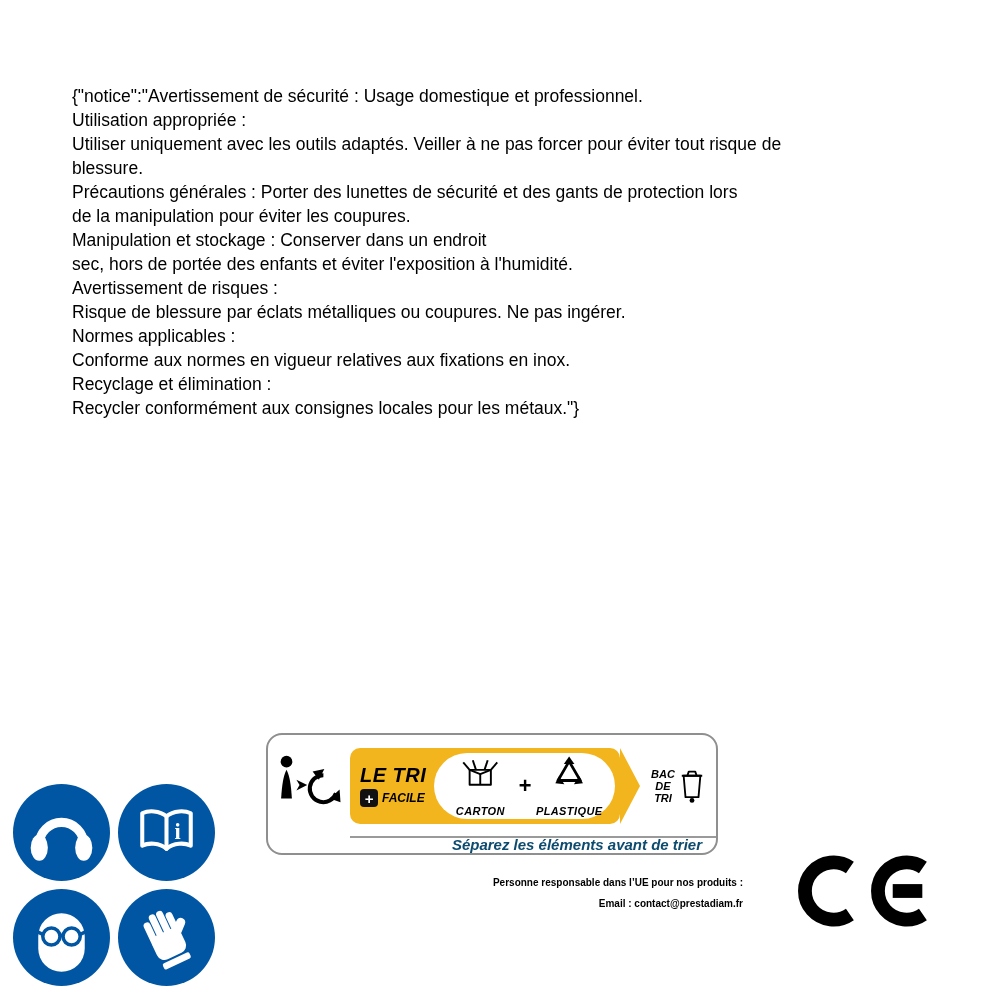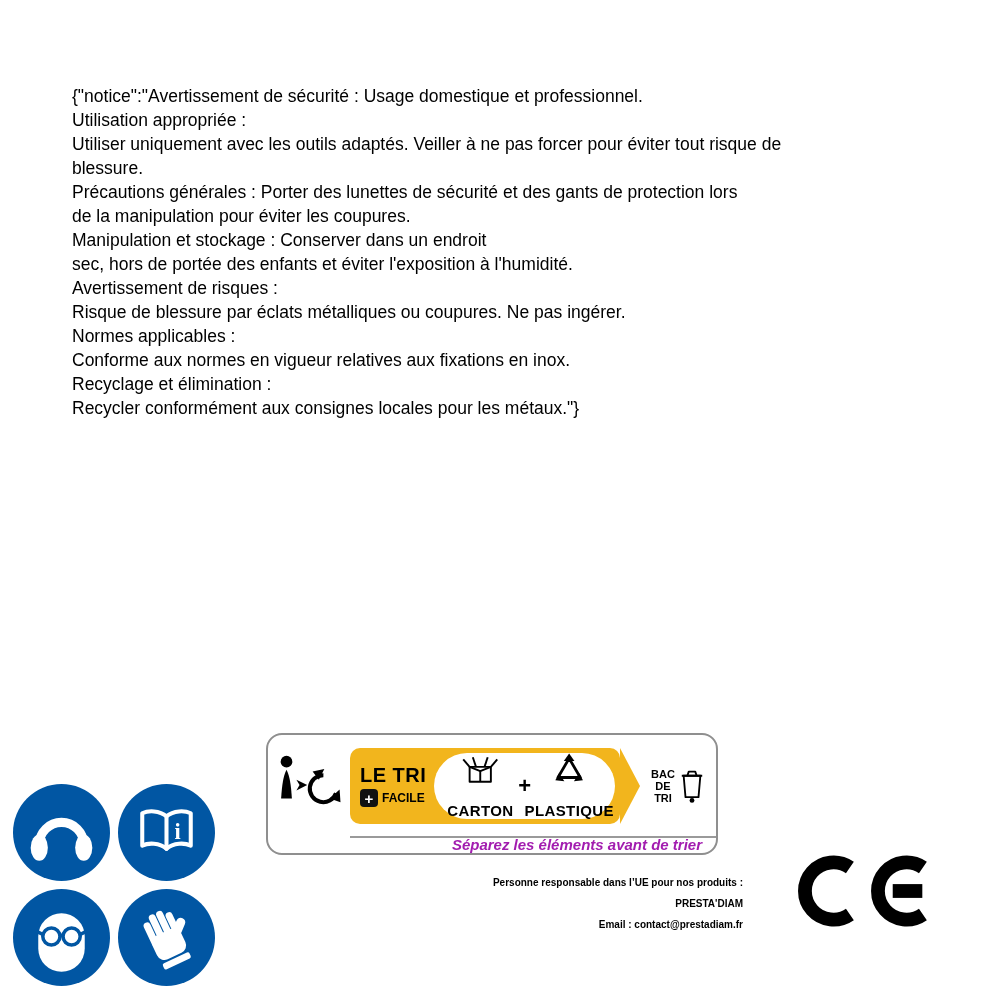--- a/index.html
+++ b/index.html
@@ -16,47 +16,47 @@
   
   .safety-icons { position:absolute; left:13px; top:784px; width:202px;
                   display:grid; grid-template-columns:97px 97px; grid-gap:8px; }
   .safety-icons svg { display:block; width:97px; height:97px; }
 
   
   .fr-code { position:absolute; left:270px; top:716px; font-size:13px; font-weight:bold;margin-top:25px; }
   .tri-label { position:absolute; left:266px; top:733px; width:452px; height:122px;
                border:2px solid #8f8f8f; border-radius:16px; background:#fff;
                display:flex; flex-direction:column; overflow:hidden; }
-  .label-top { display:flex; align-items:center; height:104px; }
+  .label-top { display:flex; align-items:center; height:104px;font-style:italic; }
   .triman-box { width:82px; display:flex; align-items:center; justify-content:center; }
   .triman-box svg { width:72px; height:74px; }
   .yellow-wrap { flex:1; display:flex; align-items:center; }
   .yellow-band { height:76px; background:#F2B51D; border-radius:10px;
                  display:flex; align-items:center; gap:8px; padding:0 4px 0 10px; flex:1; }
   .yellow-arrow { width:0; height:0; border-top:38px solid transparent;
                   border-bottom:38px solid transparent; border-left:20px solid #F2B51D; }
   .tri-headline { display:flex; flex-direction:column; justify-content:center; }
   .tri-headline .l1 { font-size:20px; font-weight:800; letter-spacing:0.5px; }
   .tri-headline .l2 { display:flex; align-items:center; gap:4px; margin-top:2px; }
   .plus-box { width:18px; height:18px; background:#111; color:#fff; border-radius:4px;
               font-size:15px; font-weight:bold; display:flex; align-items:center; justify-content:center; }
   .facile { font-size:12px; font-weight:800; }
   .materials-pill { background:#fff; border-radius:34px; height:66px;
                     display:flex; align-items:center; gap:6px; padding:4px 14px; }
   .material { display:flex; flex-direction:column; align-items:center; width:64px; }
   .material svg { height:34px; }
-  .mlabel { font-size:15px; font-weight:bold; letter-spacing:0.4px; margin-top:16px; }
+  .mlabel { font-size:11px; font-weight:bold; letter-spacing:0.4px; margin-top:16px; }
   .pill-plus { font-size:22px; font-weight:bold; }
   .bin-box { width:76px; display:flex; align-items:center; justify-content:center; gap:4px; }
   .bin-text { font-size:11px; font-weight:800; line-height:12px; text-align:center; }
   .bin-text span { display:block; }
   .bin-box svg { width:26px; height:40px; }
   .label-footer { flex:1; position:relative; display:flex; align-items:center;
                   justify-content:flex-end; padding-right:14px;
-                  font-style:italic; font-weight:bold; font-size:15px; color:#a21caf; }
+                  font-style:italic; font-weight:bold; font-size:15px; color:#0c4a6e; }
   .label-footer::before { content:""; position:absolute; top:0; left:82px; right:0;
                           height:2px; background:#9a9a9a; }
 
   
   .responsible { position:absolute; left:243px; top:872px; width:500px; text-align:right;
                  font-size:10px; font-weight:bold; line-height:21px; }
 
   
   .ce-mark { position:absolute; left:798px; top:852px; width:148px; height:78px; }
   .ce-mark svg { width:148px; height:78px; display:block; }
@@ -189,21 +189,20 @@
           </g>
           <circle cx="14" cy="35.5" r="2.6" fill="#000"></circle>
         </svg>
       </div>
     </div>
     <div class="label-footer">Séparez les éléments avant de trier</div>
   </div>
 
   <div class="responsible">
     <div>Personne responsable dans l’UE pour nos produits :</div>
-    <div>PRESTA'DIAM</div>
     <div>Email : contact@prestadiam.fr</div>
   </div>
 
   <div class="ce-mark">
     <svg viewBox="0 0 150 76">
       <g stroke="#000" stroke-width="14" fill="none">
         <path d="M52.6,14.2 A29,29 0 1 0 52.6,61.8"></path>
         <path d="M126.6,14.2 A29,29 0 1 0 126.6,61.8"></path>
         <path d="M96,38 H126"></path>
       </g>

